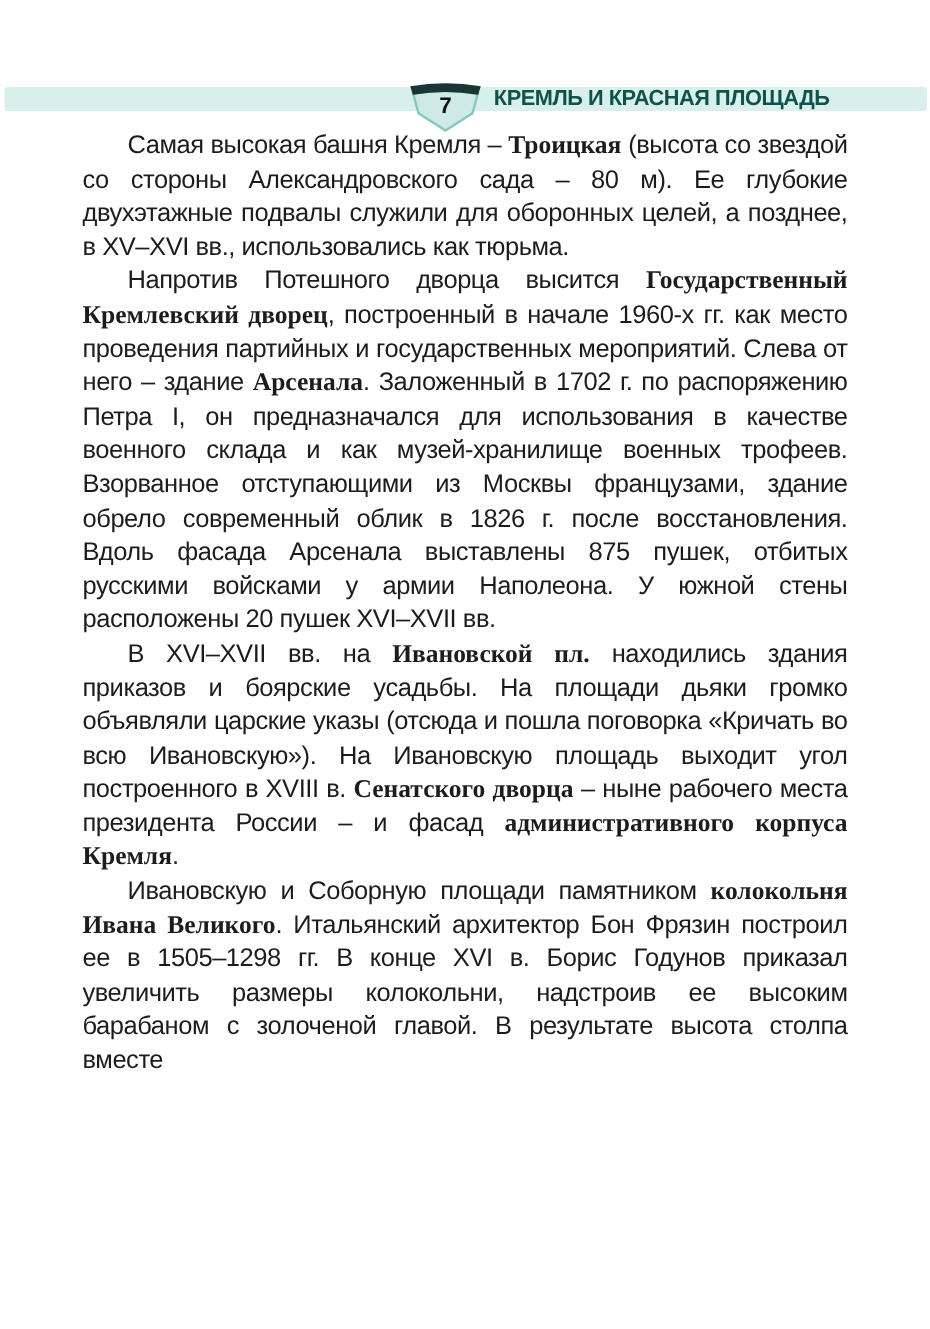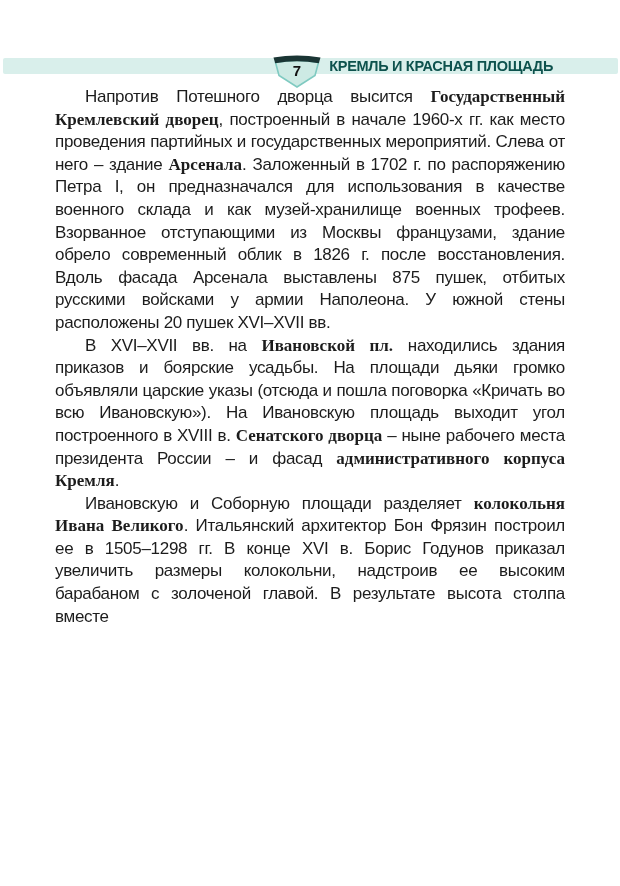--- a/index.html
+++ b/index.html
@@ -95,16 +95,17 @@
 
 <div class="page-badge">
   <svg viewBox="0 0 50 34" aria-hidden="true">
     <path d="M3.5 8.5 Q25 4.5 46.5 8.5 L43 21.5 L25 33 L7 21.5 Z" style="fill:var(--badge-fill,#cdeae4); stroke:var(--badge-border,#7fcac1); stroke-width:1.6"></path>
     <path d="M1.5 3.5 Q25 -0.5 48.5 3.5 L46.8 9.2 Q25 5.4 3.2 9.2 Z" style="fill:var(--badge-band,#1a3534)"></path>
   </svg>
   <div class="num">7</div>
 </div>
 
 <div class="article">
+    <p class="para"><span class="text-run">Самая высокая башня Кремля – </span><span class="bold-term">Троицкая</span><span class="text-run"> (высота со звездой со стороны Александровского сада – 80 м). Ее глубокие двухэтажные подвалы служили для оборонных целей, а позднее, в XV–XVI вв., использовались как тюрьма.</span></p>
     <p class="para"><span class="text-run">Напротив Потешного дворца высится </span><span class="bold-term">Государственный Кремлевский дворец</span><span class="text-run">, построенный в начале 1960-х гг. как место проведения партийных и государственных мероприятий. Слева от него – здание </span><span class="bold-term">Арсенала</span><span class="text-run">. Заложенный в 1702 г. по распоряжению Петра I, он предназначался для использования в качестве военного склада и как музей-хранилище военных трофеев. Взорванное отступающими из Москвы французами, здание обрело современный облик в 1826 г. после восстановления. Вдоль фасада Арсенала выставлены 875 пушек, отбитых русскими войсками у армии Наполеона. У южной стены расположены 20 пушек XVI–XVII вв.</span></p>
     <p class="para"><span class="text-run">В XVI–XVII вв. на </span><span class="bold-term">Ивановской пл.</span><span class="text-run"> находились здания приказов и боярские усадьбы. На площади дьяки громко объявляли царские указы (отсюда и пошла поговорка «Кричать во всю Ивановскую»). На Ивановскую площадь выходит угол построенного в XVIII в. </span><span class="bold-term">Сенатского дворца</span><span class="text-run"> – ныне рабочего места президента России – и фасад </span><span class="bold-term">административного корпуса Кремля</span><span class="text-run">.</span></p>
-    <p class="para"><span class="text-run">Ивановскую и Соборную площади разделяет </span><span class="bold-term">колокольня Ивана Великого</span><span class="text-run">. Итальянский архитектор Бон Фрязин построил ее в 1505–1298 гг. В конце XVI в. Борис Годунов приказал увеличить размеры колокольни, надстроив ее высоким барабаном с золоченой главой. В результате высота столпа вместе</span></p>
+    <p class="para"><span class="text-run">Ивановскую и Соборную площади памятником </span><span class="bold-term">колокольня Ивана Великого</span><span class="text-run">. Итальянский архитектор Бон Фрязин построил ее в 1505–1298 гг. В конце XVI в. Борис Годунов приказал увеличить размеры колокольни, надстроив ее высоким барабаном с золоченой главой. В результате высота столпа вместе</span></p>
   </div>
 
 </body></html>

